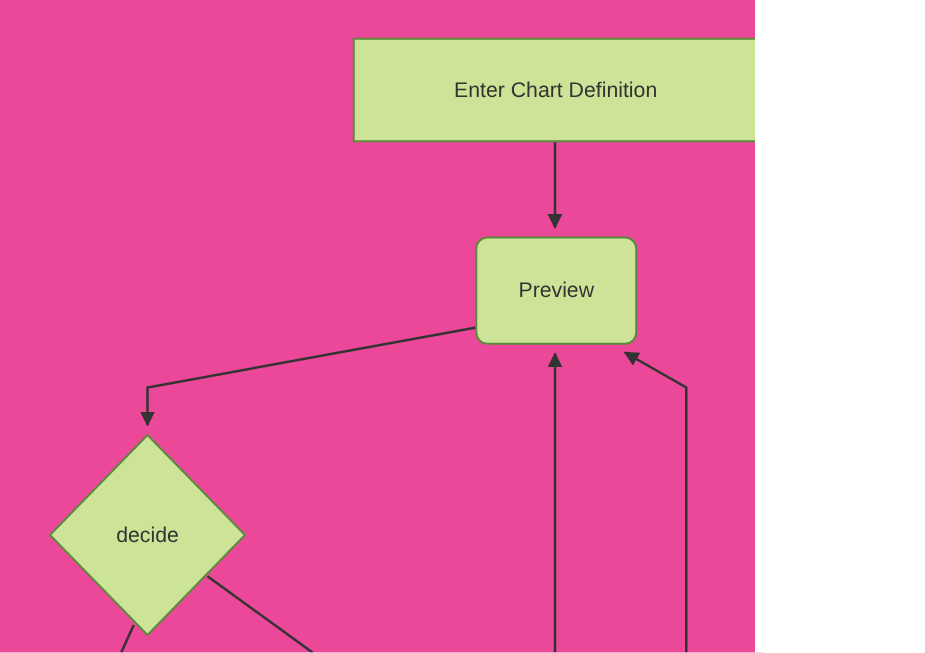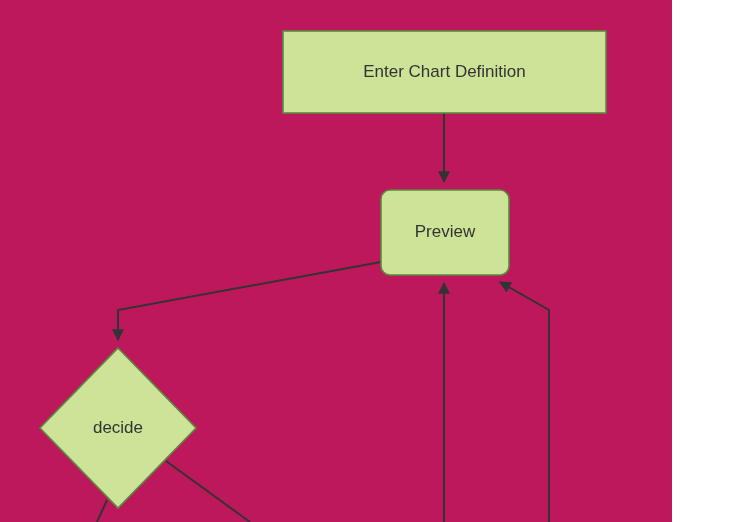--- a/index.html
+++ b/index.html
@@ -6,23 +6,23 @@
   html, body {
     margin: 0;
     padding: 0;
     background: #ffffff;
   }
   body {
     font-family: "Liberation Sans", sans-serif;
   }
   #diagram-canvas {
     position: relative;
-    width: 672px;
+    width: 604px;
     height: 522px;
-    background: #be185d;
+    background: #ec4899;
     overflow: hidden;
   }
   #flow-svg {
     position: absolute;
     top: 0;
     left: 0;
     width: 740px;
     height: 522px;
     display: block;
   }

